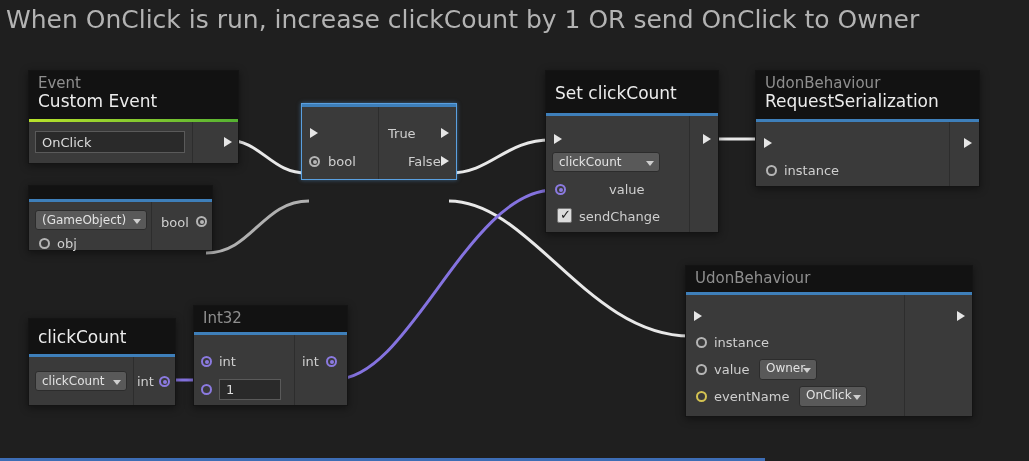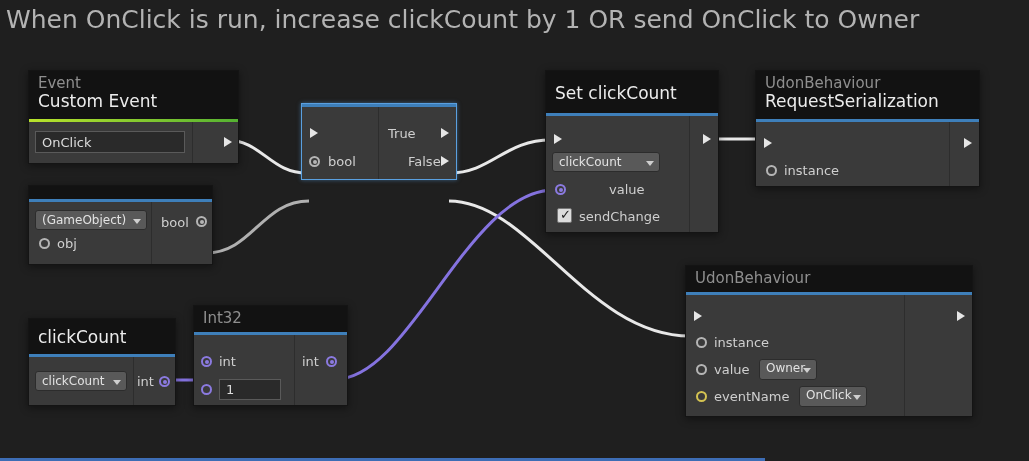--- a/index.html
+++ b/index.html
@@ -103,21 +103,21 @@
     <input class="txt" style="left: 6px; top: 9px; width: 150px;" value="OnClick">
     <div class="vdiv" style="left:163px;"></div>
     <span class="flow" style="right:6px; top:15px;"></span>
   </div>
 </div>
 
 <div class="node" style="left:28px; top:185px; width:185px;">
   <div class="hdr">
   </div>
   <div class="accent"></div>
-  <div class="body" style="height:62px;">
+  <div class="body" style="height:48px;">
     <div class="dd" style="left:6px; top:8px; width:112px;">
       <span>(GameObject)</span>
     </div>
     <span class="port" style="left:10px; top:36px;"></span>
     <span class="lbl" style="left:28px; top:34px;">obj</span>
     <div class="vdiv" style="left:122px;"></div>
     <span class="lbl" style="left:132px; top:13px;">bool</span>
     <span class="port conn" style="left:167px; top:14px;"></span>
   </div>
 </div>

